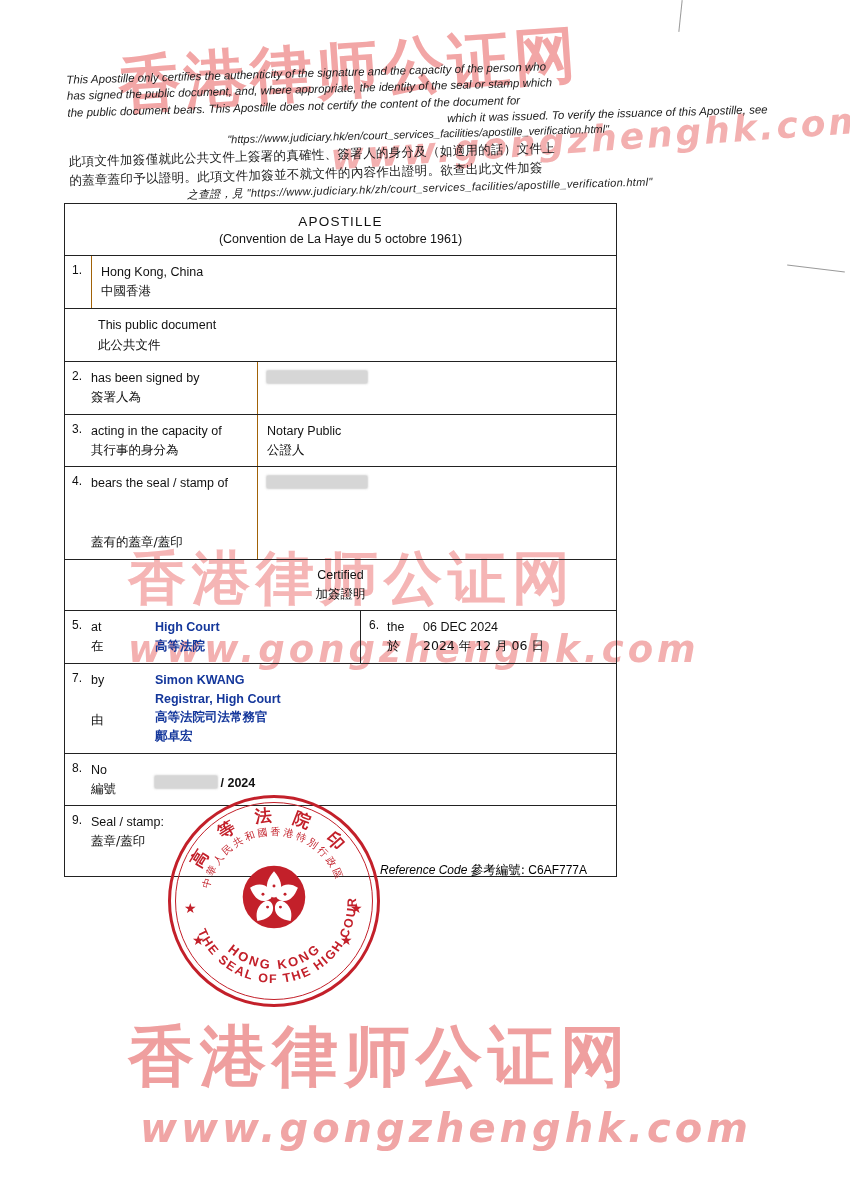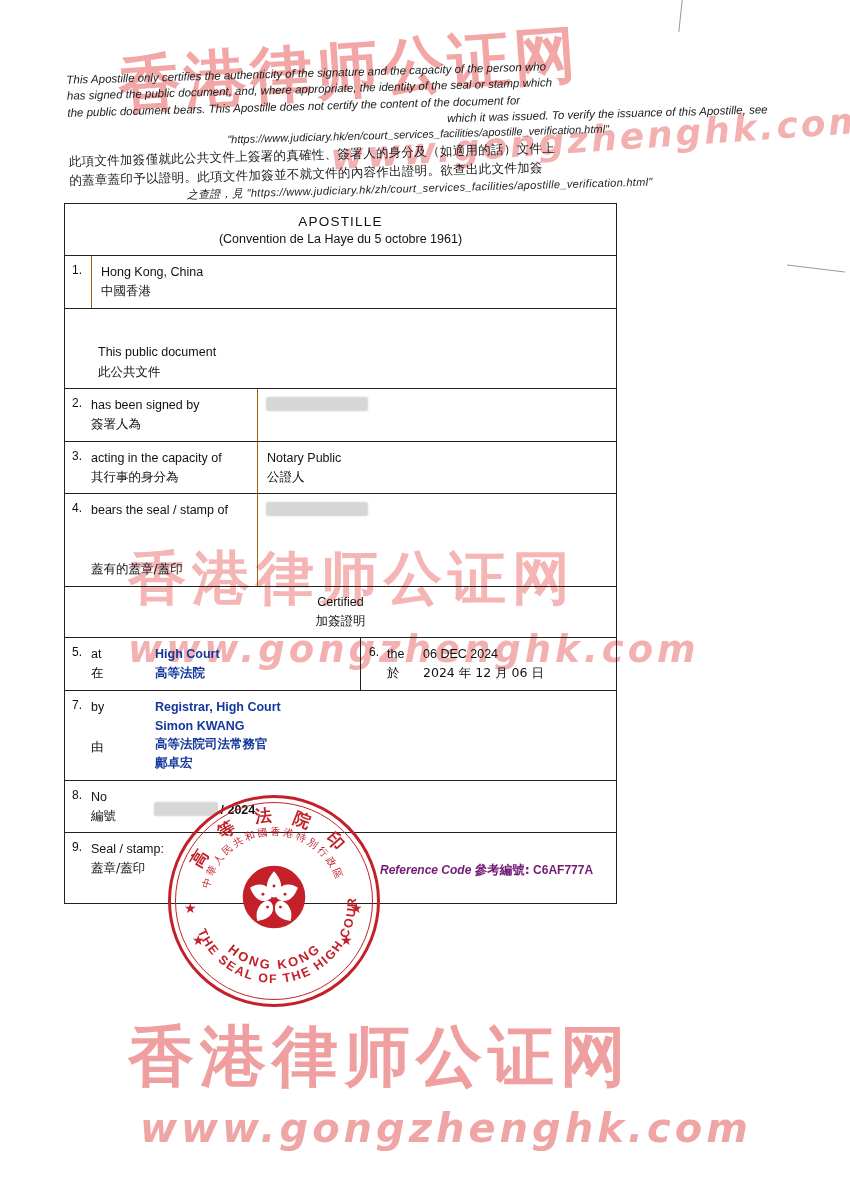--- a/index.html
+++ b/index.html
@@ -223,22 +223,21 @@
     height: 68px;
   }
 
   
   .refcode {
     position: absolute;
     left: 380px;
     top: 862px;
     font-size: 12px;
     font-style: italic;
-    color: #701a75;
-    font-weight: bold;
+    color: #000000;
   }
   .refcode .cn-t { font-style: normal; }
 
   
   .seal {
     position: absolute;
     left: 168px;
     top: 795px;
     width: 212px;
     height: 212px;
@@ -305,21 +304,21 @@
 
   <div class="row">
     <div class="num">1.</div>
     <div class="val">
       <div>Hong Kong, China</div>
       <div class="cn-t">中國香港</div>
     </div>
   </div>
 
   <div class="row">
-    <div class="fullrow" style="flex:1;margin-top:27px;">
+    <div class="fullrow" style="flex:1;">
       <div>This public document</div>
       <div class="cn-t">此公共文件</div>
     </div>
   </div>
 
   <div class="row tall2">
     <div class="num">2.</div>
     <div class="lbl">
       <div>has been signed by</div>
       <div class="cn-t">簽署人為</div>
@@ -384,22 +383,22 @@
     </div>
   </div>
 
   <div class="row">
     <div class="num">7.</div>
     <div class="lbl" style="width:62px;">
       <div>by</div>
       <div class="cn-t" style="margin-top:21px;">由</div>
     </div>
     <div class="val noborder" style="padding-left:2px;">
+      <div class="blue">Simon KWANG</div>
       <div class="blue">Registrar, High Court</div>
-      <div class="blue">Simon KWANG</div>
       <div class="cn-t blue">高等法院司法常務官</div>
       <div class="cn-t blue">鄺卓宏</div>
     </div>
   </div>
 
   <div class="row tall2">
     <div class="num">8.</div>
     <div class="lbl" style="width:62px;">
       <div>No</div>
       <div class="cn-t">編號</div>

